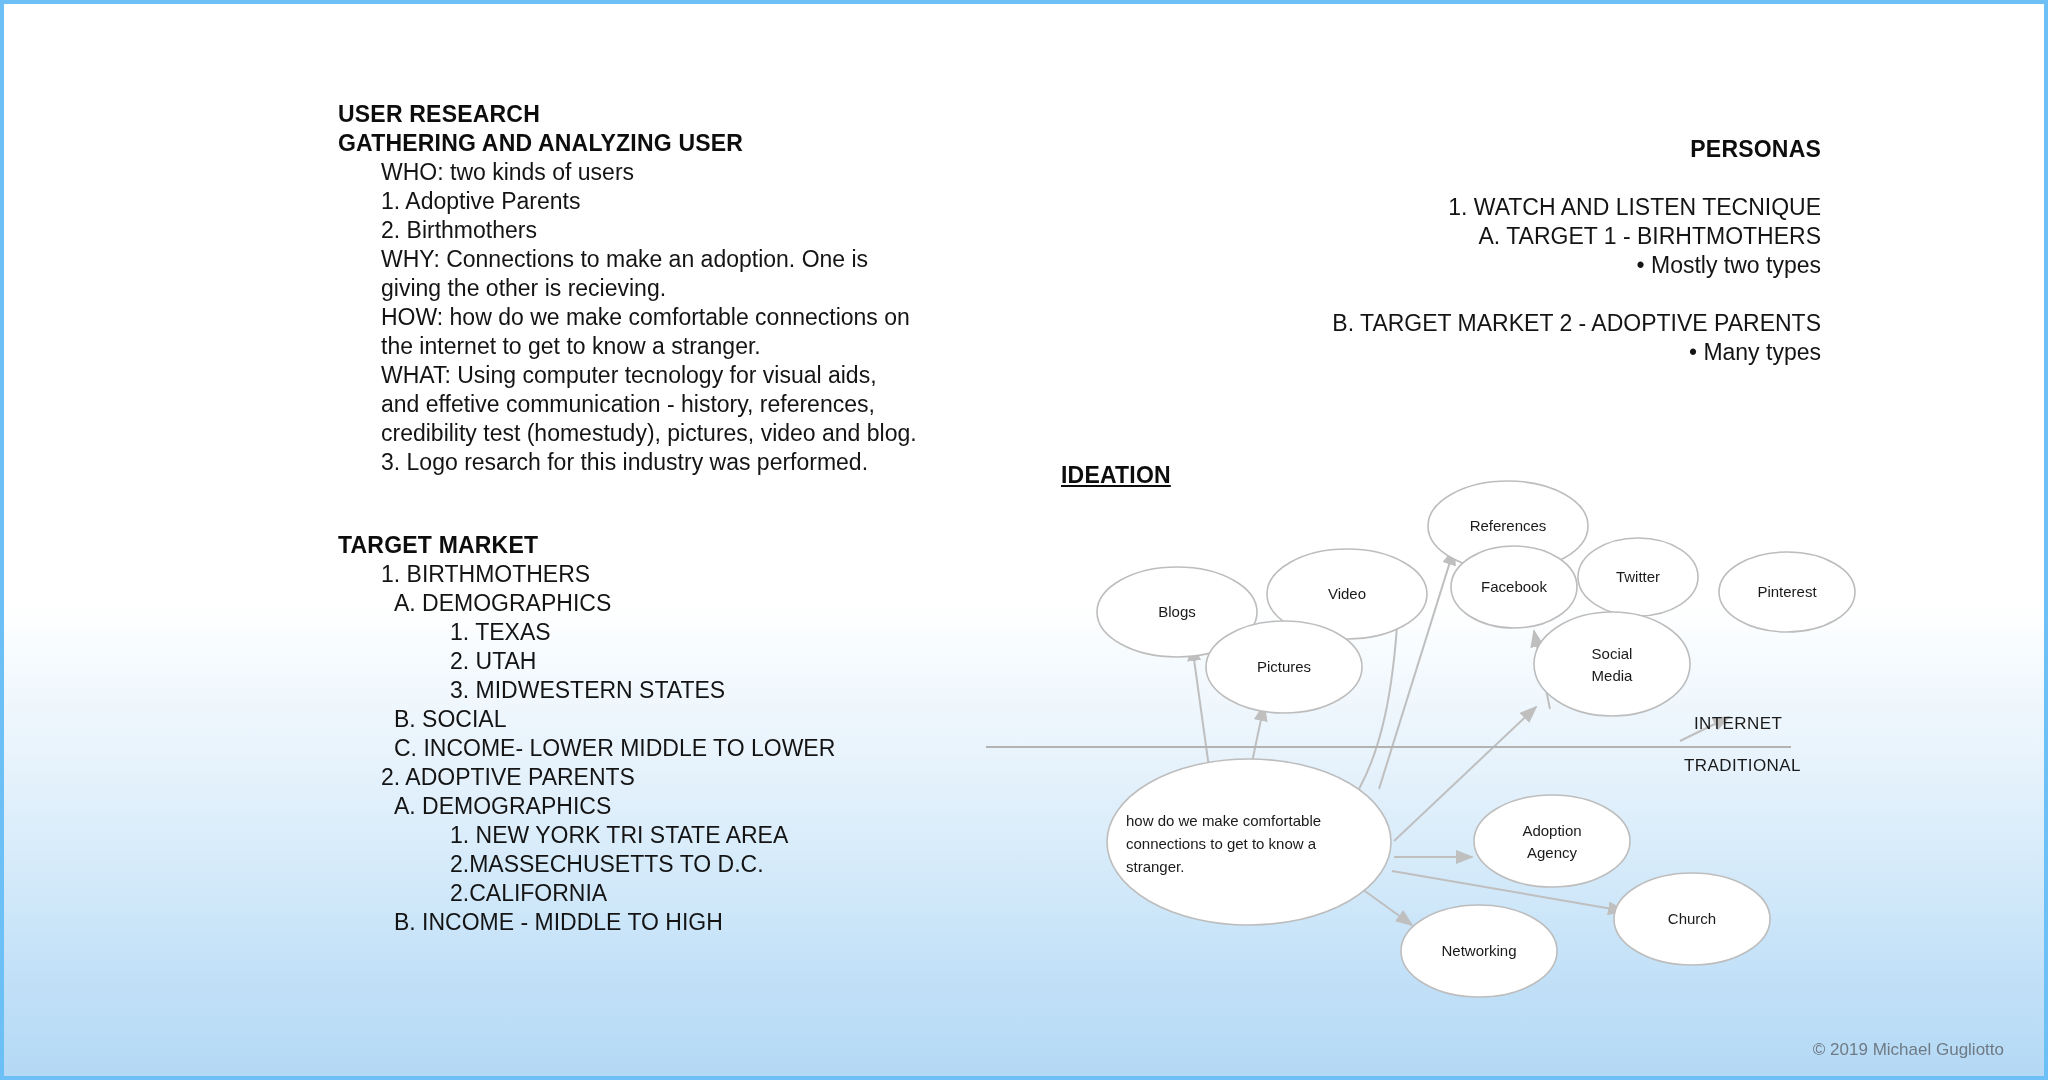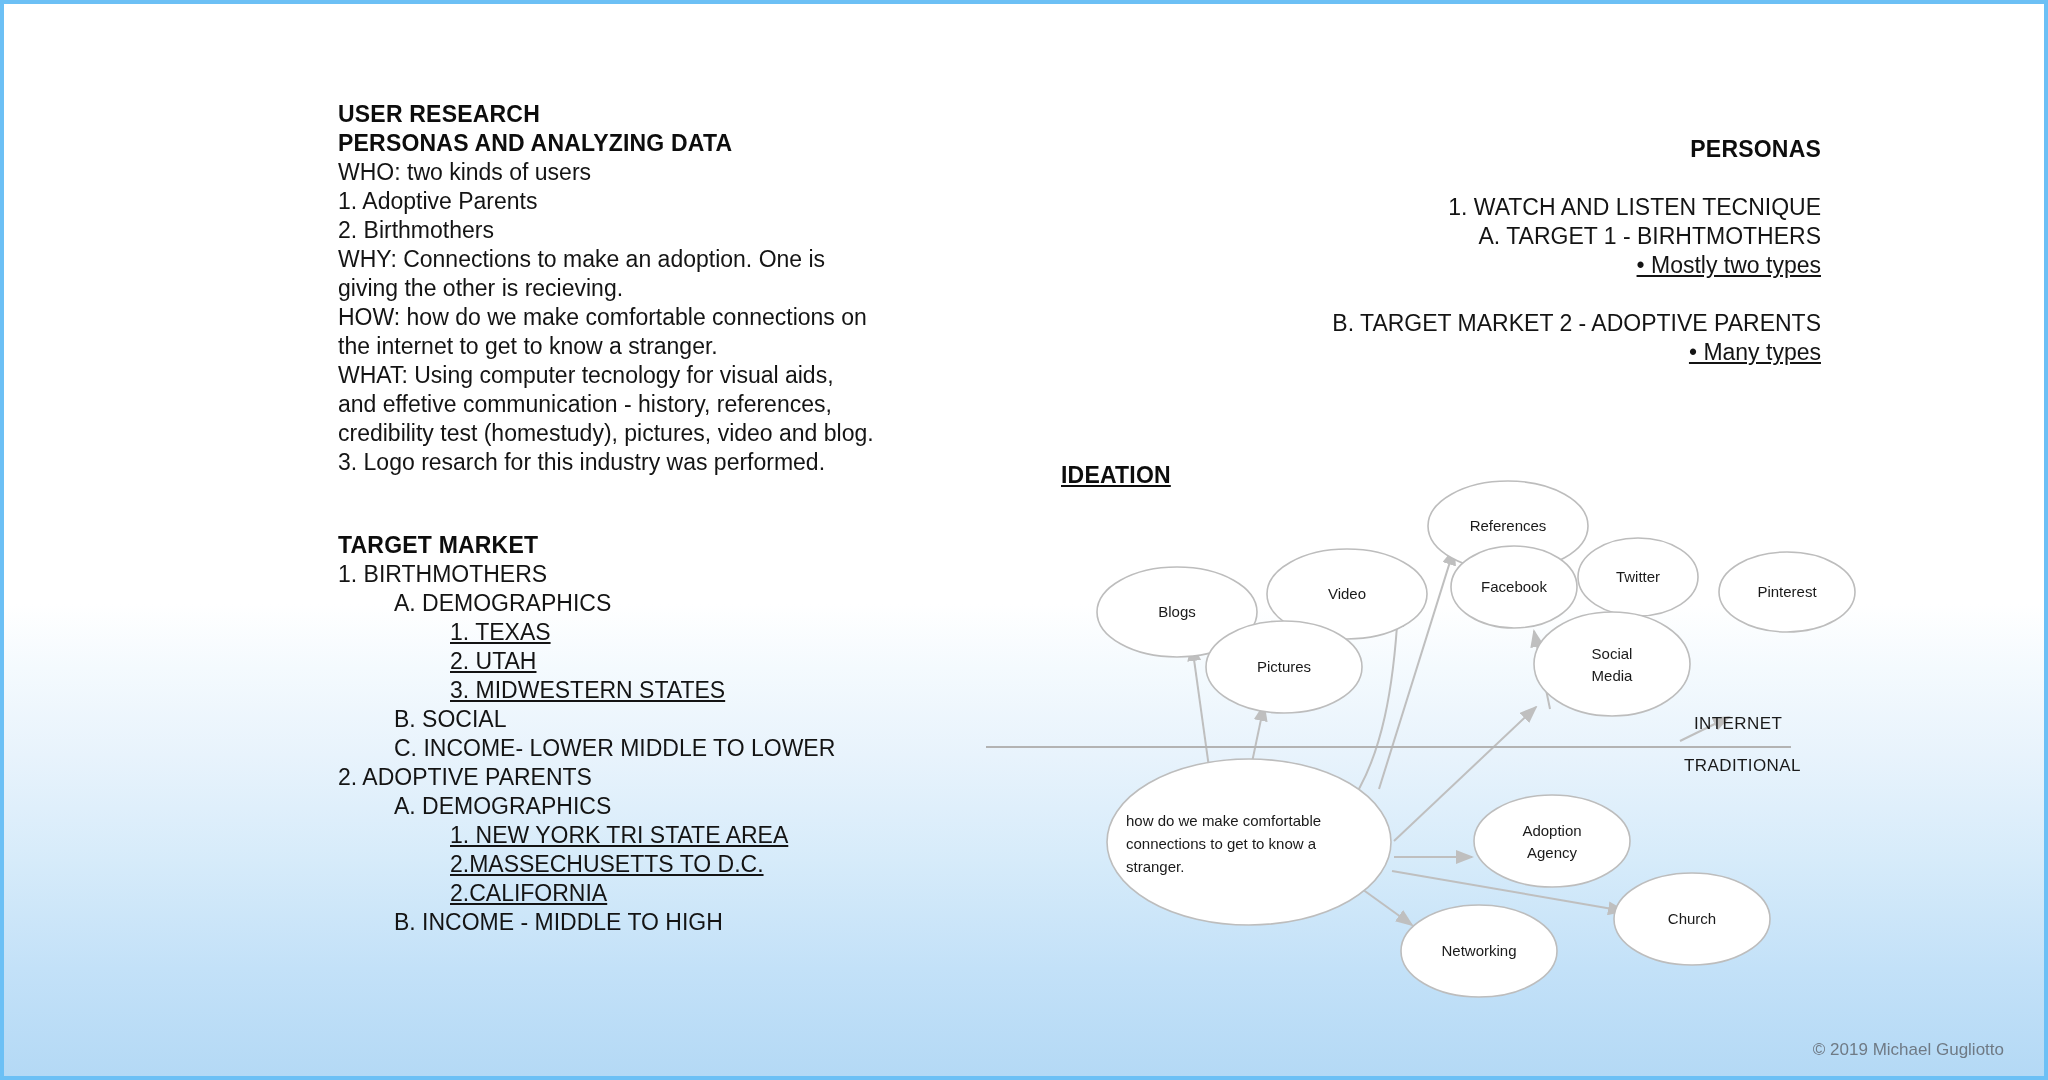--- a/index.html
+++ b/index.html
@@ -42,23 +42,23 @@
     font-size: 23px;
     line-height: 29px;
     color: #141414;
     white-space: pre;
   }
   .spacer {
     height: 29px;
   }
 
   
-  .ind0 { padding-left: 0px; }
+  .ind0 { padding-left: 0px; margin-left: 43px; }
   .ind1 { padding-left: 56px; }
-  .ind2 { padding-left: 112px; text-decoration: underline; }
+  .ind2 { padding-left: 112px; }
 
   
   #left-column {
     left: 334px;
     top: 96px;
     width: 640px;
   }
   #target-market-block {
     left: 334px;
     top: 527px;
@@ -130,21 +130,21 @@
     white-space: pre;
   }
 </style>
 </head>
 <body>
 
 <div id="page">
 
   <div class="col" id="left-column">
     <div class="heading">USER RESEARCH</div>
-    <div class="heading">PERSONAS AND ANALYZING DATA</div>
+    <div class="heading">GATHERING AND ANALYZING USER</div>
     <div id="user-research-lines">
         <div class="line ind0">WHO: two kinds of users</div>
         <div class="line ind0">1. Adoptive Parents</div>
         <div class="line ind0">2. Birthmothers</div>
         <div class="line ind0">WHY: Connections to make an adoption. One is</div>
         <div class="line ind0">giving the other is recieving.</div>
         <div class="line ind0">HOW: how do we make comfortable connections on</div>
         <div class="line ind0">the internet to get to know a stranger.</div>
         <div class="line ind0">WHAT: Using computer tecnology for visual aids,</div>
         <div class="line ind0">and effetive communication - history, references,</div>

